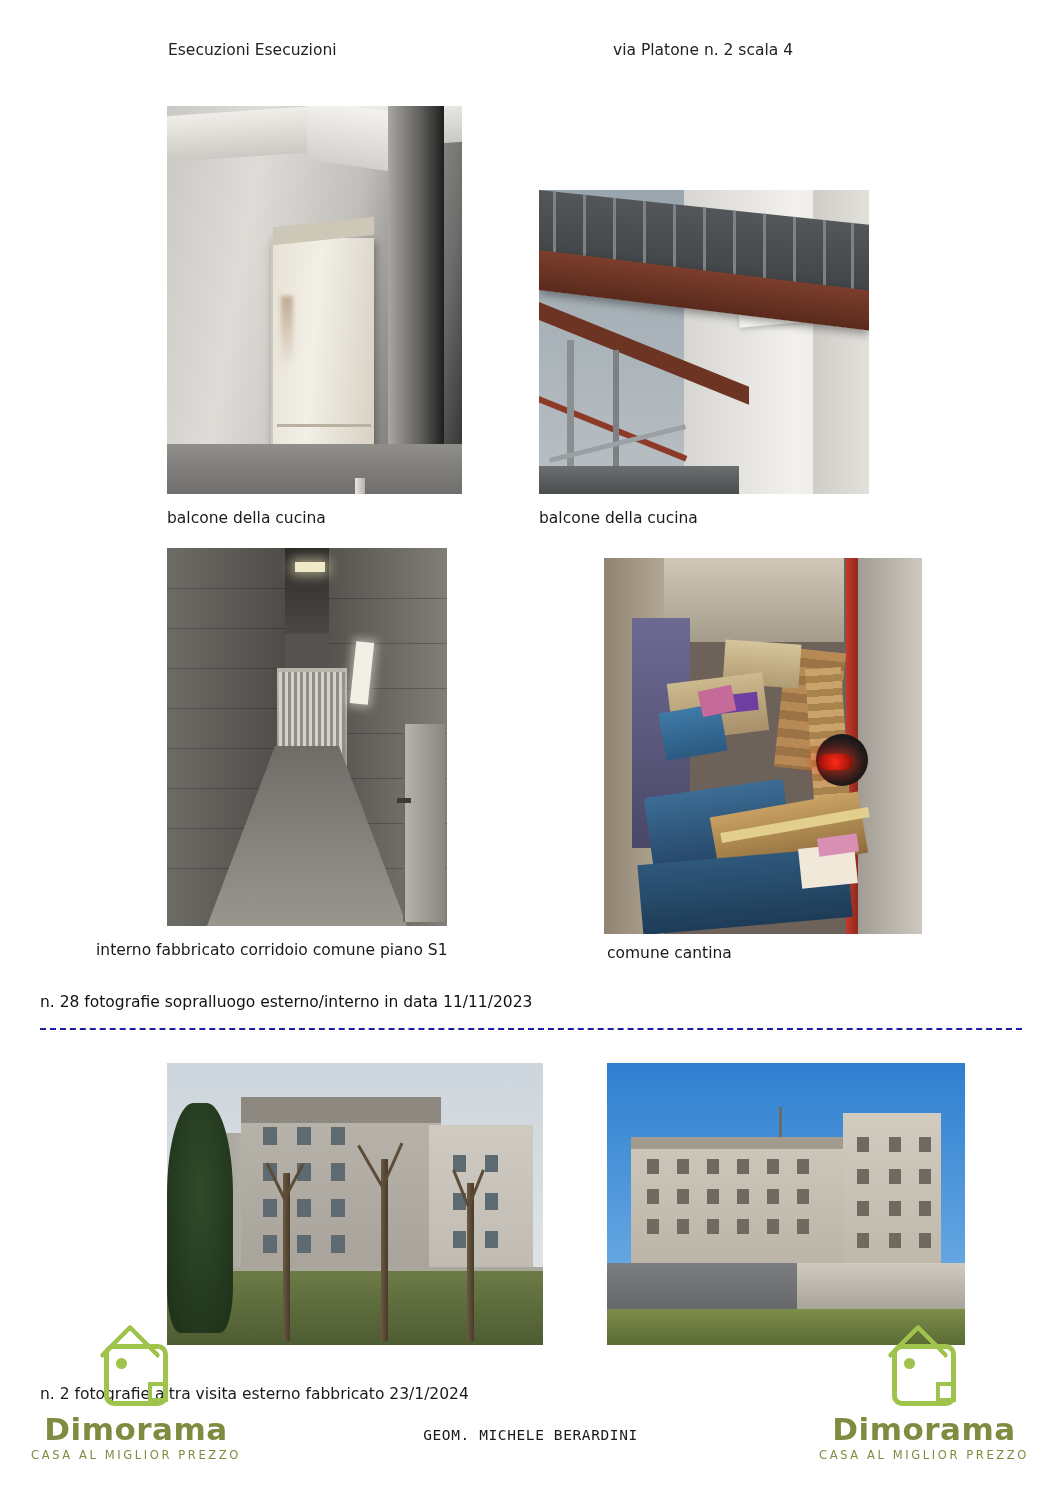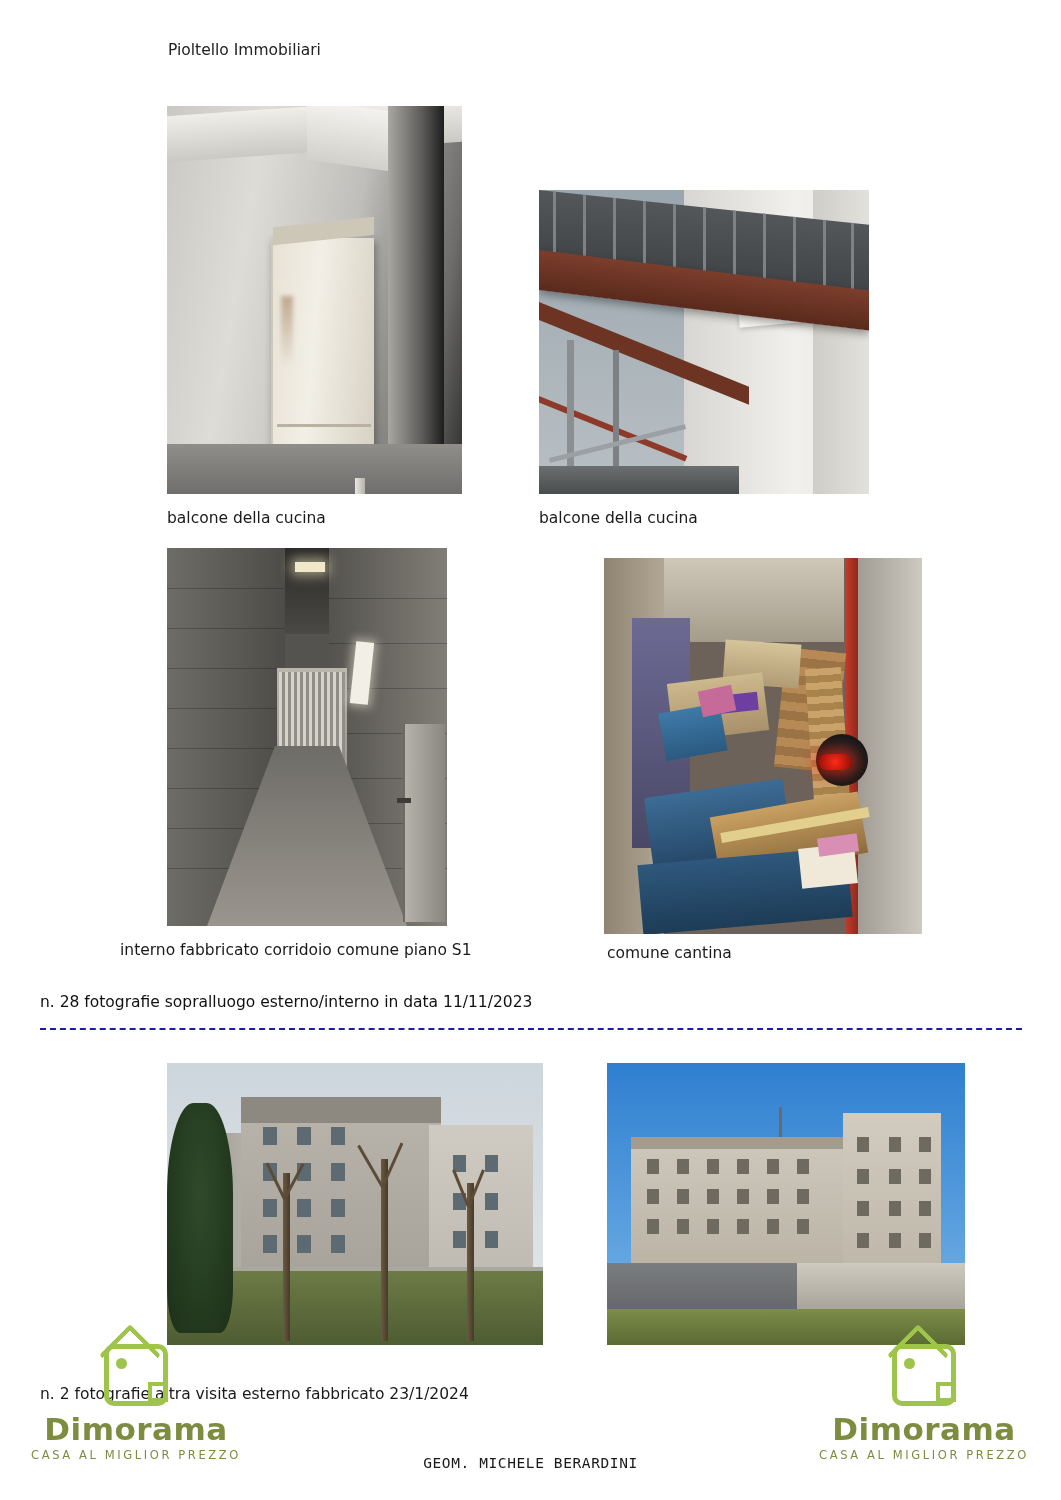--- a/index.html
+++ b/index.html
@@ -200,21 +200,21 @@
   }
   .p3-door {
     position:absolute; right: 2px; top: 176px; width: 42px; height: 198px;
     background: linear-gradient(90deg,#b6b3ab,#8a8780);
     border-left: 2px solid #6d6a64;
   }
   .p3-handle {
     position:absolute; right: 36px; top: 250px; width: 14px; height: 5px;
     background:#3c3b38;
   }
-  #cap3 { left: 120px; top: 940px; }
+  #cap3 { left: 96px; top: 940px; }
 
   
   #photo4 { left: 604px; top: 558px; width: 318px; height: 376px; }
   .p4-bg { position:absolute; inset:0; background:#6d625a; }
   .p4-wallL { position:absolute; left:0; top:0; width:60px; height:100%;
     background: linear-gradient(90deg,#8f8372,#b2a794); }
   .p4-wallTop { position:absolute; left:30px; top:0; width: 210px; height: 84px;
     background: linear-gradient(180deg,#cfc8b9,#a59c8b); }
   .p4-wallR { position:absolute; right:0; top:0; width: 72px; height: 100%;
     background: linear-gradient(270deg,#cdc9c1,#9b978f); }
@@ -339,31 +339,32 @@
     font-size: 31px; font-weight: bold; color: #7d8c3f; letter-spacing: .5px;
     text-align: center; line-height: 34px;
   }
   .logo-sub {
     font-size: 11.5px; color: #7d8c3f; letter-spacing: 2.6px;
     text-align: center; margin-top: 2px;
   }
   #signature {
     position: absolute; left: 0; top: 1427px; width: 1061px;
     text-align: center; font-size: 14.5px; letter-spacing: .6px;
-    font-family: "DejaVu Sans Mono", monospace; color: #1a1a1a; margin-top: 28px;
+    font-family: "DejaVu Sans Mono", monospace; color: #1a1a1a;
   }
 </style>
 </head>
 <body>
 
 <div class="header">
   <div class="header-col-left">
-    <div>Pioltello Immobiliari</div>
+    <div>Esecuzioni Esecuzioni</div>
   </div>
   <div class="header-col-right">
+    <div>via Platone n. 2 scala 4</div>
   </div>
 </div>
 
 <div class="photo-frame" id="photo1">
   <div class="photo-inner">
     <div class="p1-wall"></div>
     <div class="p1-ceil"></div>
     <div class="p1-beam"></div>
     <div class="p1-door"></div>
     <div class="p1-boiler">

